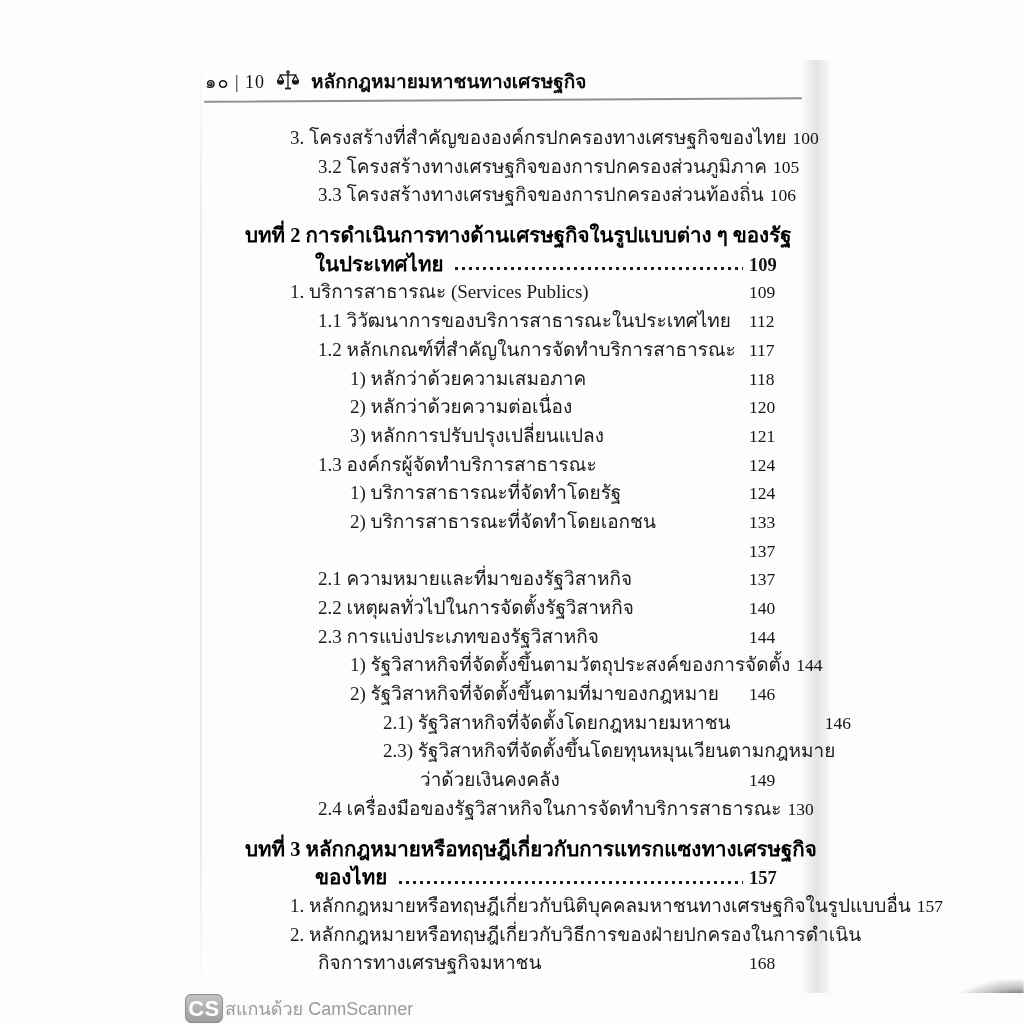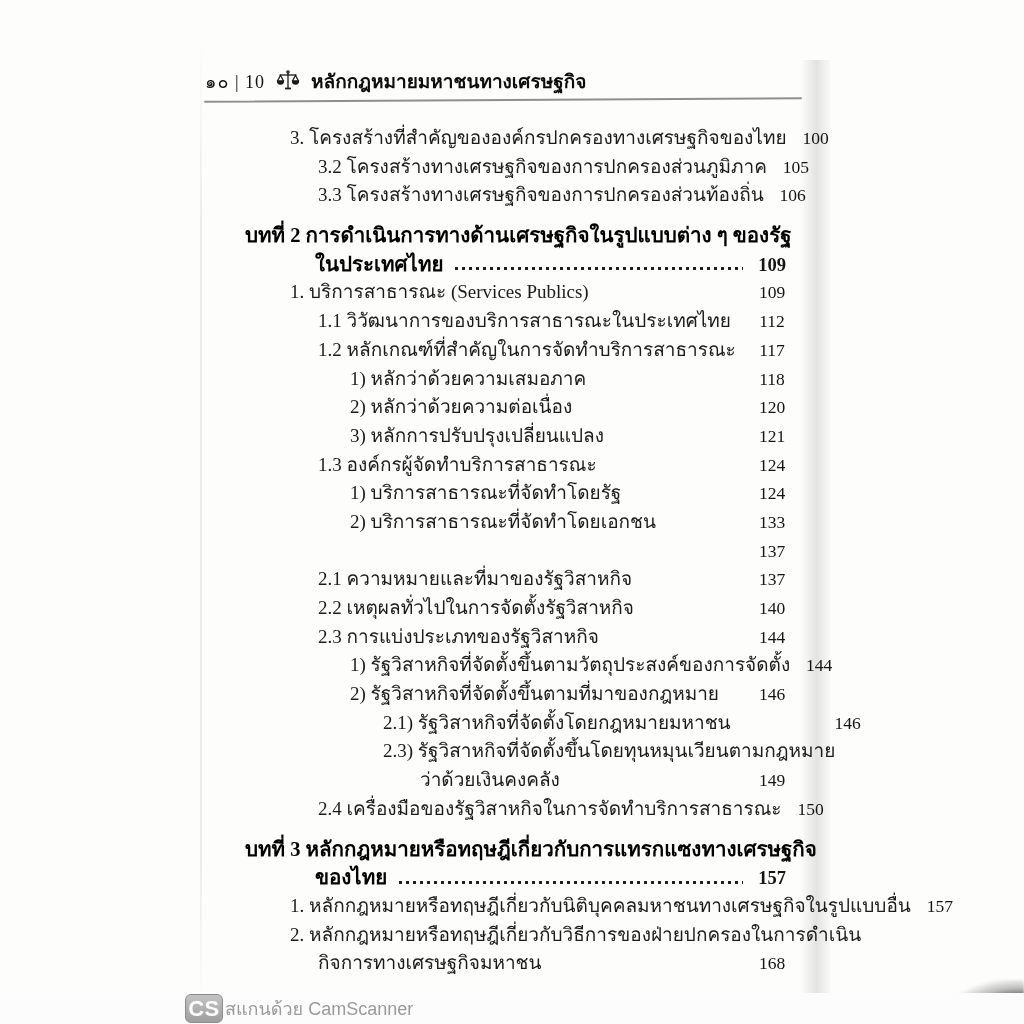--- a/index.html
+++ b/index.html
@@ -25,21 +25,21 @@
   .hdr-pageno{font-size:18px;letter-spacing:1px;color:#111;}
   .scales{width:24px;height:24px;margin:0 2px;}
   .hdr-title{font-size:19px;font-weight:bold;color:#0d0d0d;}
   .header-rule{position:absolute;left:204px;top:99px;width:598px;height:1.6px;
     background:#8f8f8f;border-radius:2px;transform:rotate(-0.35deg);}
   
   .toc{position:absolute;left:245px;top:124px;right:229px;}
   .row{display:flex;align-items:baseline;line-height:28.7px;height:28.7px;font-size:19px;white-space:nowrap;}
   .row .label{flex:0 1 auto;}
   .row .fill{flex:1 1 auto;min-width:6px;}
-  .row .page{flex:0 0 auto;min-width:46px;text-align:center;font-size:17.5px;color:#141414;}
+  .row .page{flex:0 0 auto;min-width:46px;text-align:left;font-size:17.5px;color:#141414;}
   .row.lvl-chapter,.row.lvl-chapter2{font-weight:bold;font-size:20.5px;color:#000;}
   .row.lvl-chapter{margin-top:11px;}
   .row.lvl-chapter2 .page{font-weight:bold;font-size:18.5px;}
   .row.lvl-chapter2{margin-left:70px;}
   .row.lvl-item{margin-left:45px;}
   .row.lvl-sub{margin-left:73px;}
   .row.lvl-p1{margin-left:105px;}
   .row.lvl-p2{margin-left:138px;gap:44px;}
   .row.lvl-cont{margin-left:175px;}
   .row.lvl-cont2{margin-left:73px;}
@@ -191,21 +191,21 @@
         <span class="fill"></span>
       </div>
       <div class="row lvl-cont">
         <span class="label">ว่าด้วยเงินคงคลัง</span>
         <span class="fill"></span>
         <span class="page">149</span>
       </div>
       <div class="row lvl-sub">
         <span class="label">2.4 เครื่องมือของรัฐวิสาหกิจในการจัดทำบริการสาธารณะ</span>
         <span class="fill"></span>
-        <span class="page">150</span>
+        <span class="page">130</span>
       </div>
       <div class="row lvl-chapter">
         <span class="label">บทที่ 3 หลักกฎหมายหรือทฤษฎีเกี่ยวกับการแทรกแซงทางเศรษฐกิจ</span>
         <span class="fill"></span>
       </div>
       <div class="row lvl-chapter2">
         <span class="label">ของไทย</span>
         <span class="fill dots"></span>
         <span class="page">157</span>
       </div>

